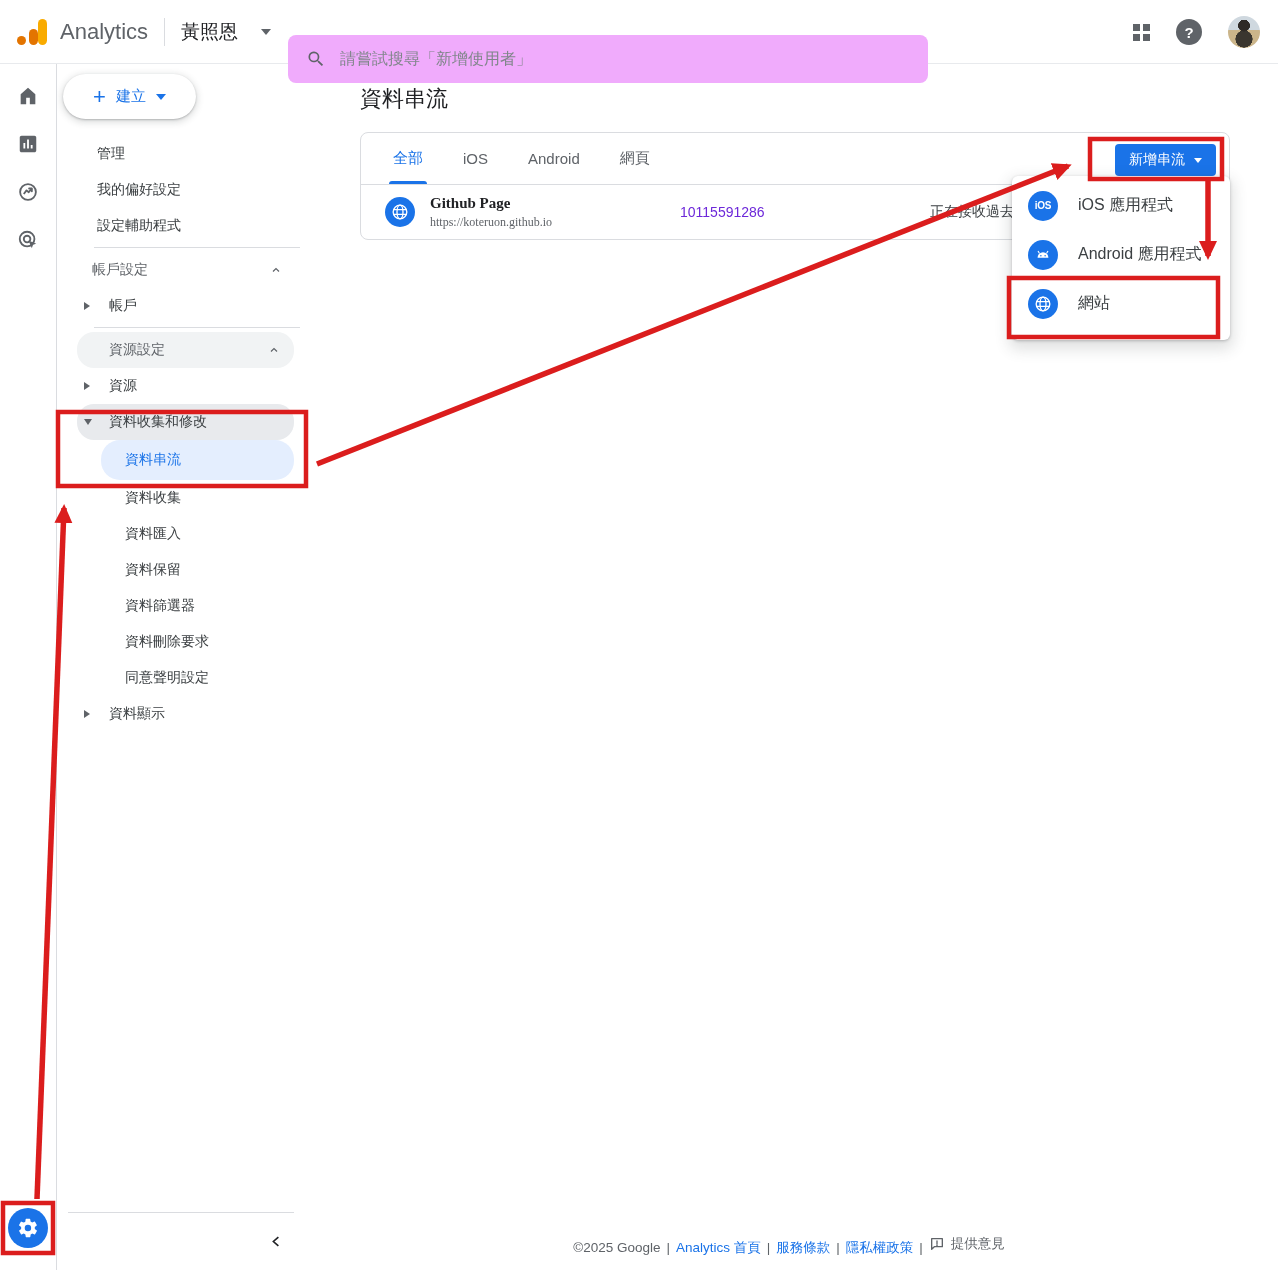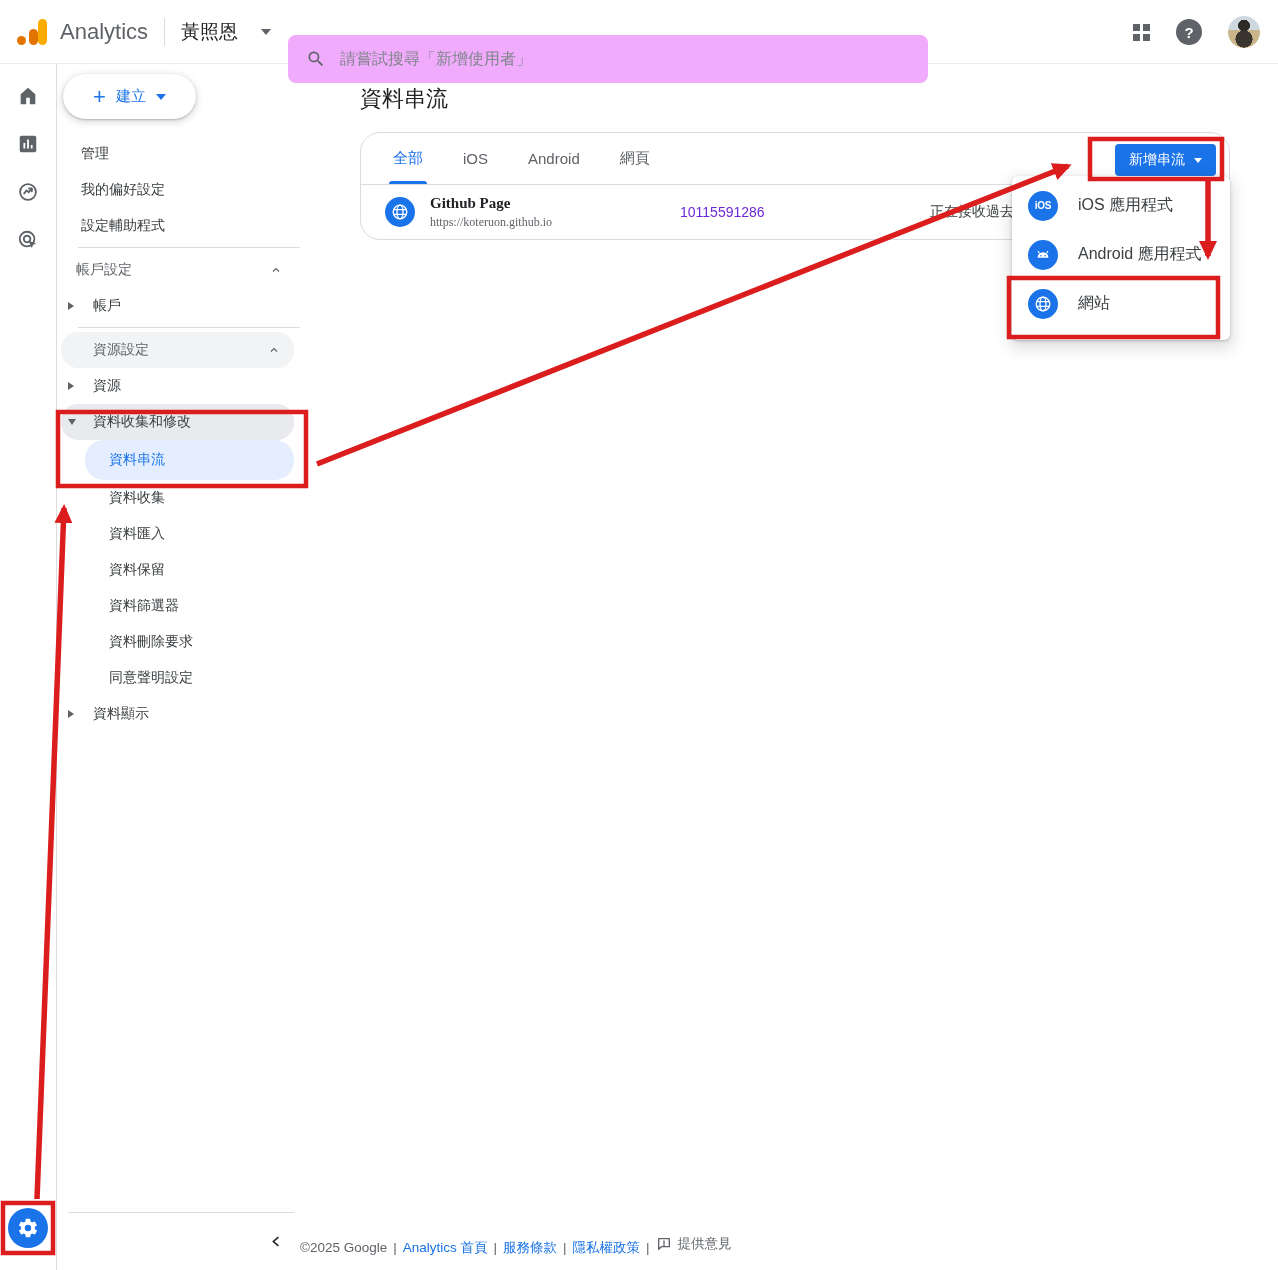--- a/index.html
+++ b/index.html
@@ -43,21 +43,21 @@
     display:flex;align-items:center;justify-content:center;cursor:pointer;z-index:5;}
 
   
   .sidebar{position:absolute;left:57px;top:64px;width:243px;bottom:0;background:#fff;z-index:3;}
   .create-btn{position:absolute;left:6px;top:10px;width:133px;height:45px;border-radius:23px;background:#fff;
     box-shadow:0 1px 2px rgba(60,64,67,.3),0 2px 6px 2px rgba(60,64,67,.15);
     display:flex;align-items:center;justify-content:center;gap:10px;color:#1a73e8;cursor:pointer;}
   .create-btn .plus{font-size:22px;font-weight:400;line-height:1;}
   .create-btn .lbl{font-size:15px;}
   .create-btn .caret{border-top-color:#1a73e8;}
-  .menu{position:absolute;left:0;top:72px;right:0;font-size:14px;font-family:Liberation Mono, monospace;}
+  .menu{position:absolute;left:16px;top:72px;right:0;font-size:14px;font-family:Liberation Mono, monospace;}
   .row{height:36px;display:flex;align-items:center;position:relative;color:#3c4043;cursor:pointer;}
   .row .txt{white-space:nowrap;}
   .sb-item .txt{padding-left:24px;}
   .sb-header{color:#5f6368;}
   .sb-header .txt{padding-left:19px;}
   .sb-header .chev{position:absolute;right:18px;top:12px;}
   .sb-child .tri{position:absolute;left:11px;}
   .sb-child .txt{padding-left:36px;}
   .sb-sub .txt{padding-left:52px;}
   .tri-r{width:0;height:0;border-top:4.5px solid transparent;border-bottom:4.5px solid transparent;border-left:6px solid #5f6368;}
@@ -67,21 +67,21 @@
   .hl-gray{background:#e8eaed;border-radius:17px;margin:0 6px 0 4px;}
   .hl-gray .tri{left:7px;} .hl-gray .txt{padding-left:32px;}
   .hl-blue{background:#e4eefe;border-radius:19px;margin:0 6px 0 28px;height:40px;color:#1a73e8;}
   .hl-blue .txt{padding-left:24px;}
   .sb-foot-line{position:absolute;left:11px;right:6px;bottom:57px;height:1px;background:#dadce0;}
   .collapse-btn{position:absolute;left:206px;bottom:16px;width:26px;height:26px;display:flex;align-items:center;justify-content:center;cursor:pointer;}
 
   
   .main{position:absolute;left:300px;top:64px;right:0;bottom:0;background:#fff;}
   .page-title{margin:21px 0 0 60px;font-size:22px;font-weight:400;color:#202124;line-height:28px;}
-  .card{position:absolute;left:60px;top:68px;width:870px;height:108px;border:1px solid #dadce0;border-radius:20px;background:#fff;}
+  .card{position:absolute;left:60px;top:68px;width:870px;height:108px;border:1px solid #dadce0;border-radius:8px;background:#fff;}
   .tabs{height:52px;border-bottom:1px solid #dadce0;display:flex;align-items:stretch;padding-left:12px;}
   .tab{position:relative;display:flex;align-items:center;padding:0 12px;margin:0 8px;font-size:15px;color:#5f6368;cursor:pointer;}
   .tab.active{color:#1a73e8;}
   .tab.active::after{content:"";position:absolute;left:8px;right:8px;bottom:0;height:3px;background:#1a73e8;border-radius:3px 3px 0 0;}
   .stream-row{height:54px;display:flex;align-items:center;padding-left:24px;cursor:pointer;}
   .globe-badge{width:30px;height:30px;border-radius:50%;background:#1a73e8;display:flex;align-items:center;justify-content:center;flex:none;}
   .stream-info{margin-left:15px;width:250px;font-family:Liberation Serif, serif;}
   .stream-name{font-size:15px;font-weight:bold;color:#202124;}
   .stream-url{font-size:12px;color:#5f6368;margin-top:3px;}
   .stream-id{width:250px;font-size:14px;color:#6d28d9;}
@@ -92,21 +92,21 @@
   .add-stream-btn .caret{border-top-color:#fff;border-left-width:4.5px;border-right-width:4.5px;border-top-width:5.5px;}
 
   
   .dropdown{position:absolute;left:1012px;top:176px;width:218px;height:164px;background:#fff;border-radius:6px;z-index:20;
     box-shadow:0 1px 3px rgba(60,64,67,.3),0 6px 14px 4px rgba(60,64,67,.15);padding-top:5px;}
   .menu-item{height:49px;display:flex;align-items:center;padding-left:16px;gap:20px;font-size:16px;color:#3c4043;cursor:pointer;}
   .mi-icon{width:30px;height:30px;border-radius:50%;background:#1a73e8;color:#fff;display:flex;align-items:center;justify-content:center;flex:none;}
   .mi-icon .ios-txt{font-size:10px;font-weight:bold;letter-spacing:-.3px;}
 
   
-  .footer{position:absolute;left:0;right:0;bottom:13px;font-size:13.5px;color:#5f6368;}
+  .footer{position:absolute;left:0;right:0;bottom:13px;text-align:center;font-size:13.5px;color:#5f6368;}
   .footer .lnk{color:#1a73e8;cursor:pointer;text-decoration:none;}
   .footer .sep{margin:0 6px;color:#5f6368;}
   .footer .fb{display:inline-flex;align-items:center;gap:6px;color:#5f6368;cursor:pointer;}
   .footer svg{vertical-align:-2px;}
 
   
   .overlay{position:absolute;left:0;top:0;width:1278px;height:1270px;z-index:50;pointer-events:none;}
 </style>
 </head>
 <body>

